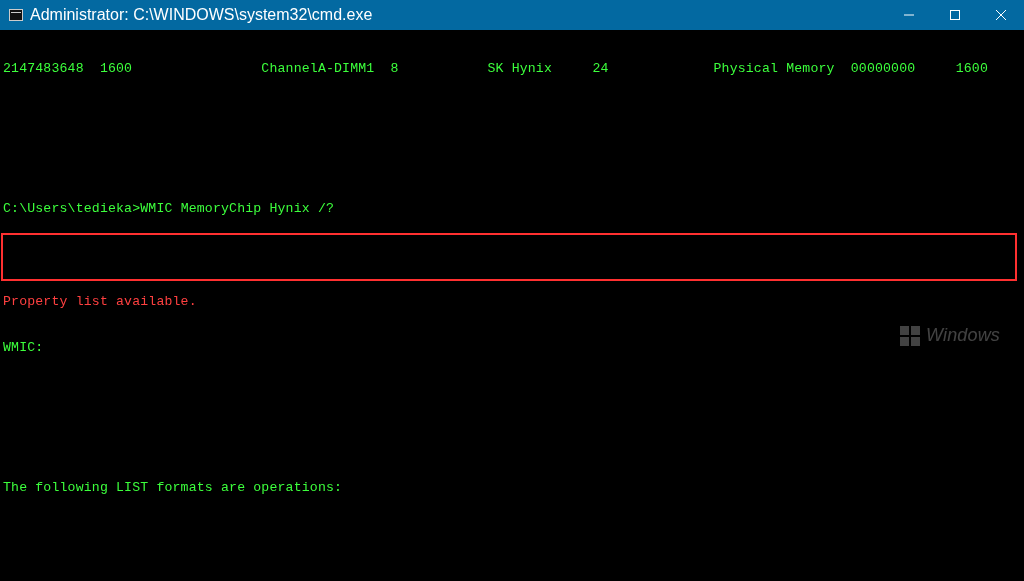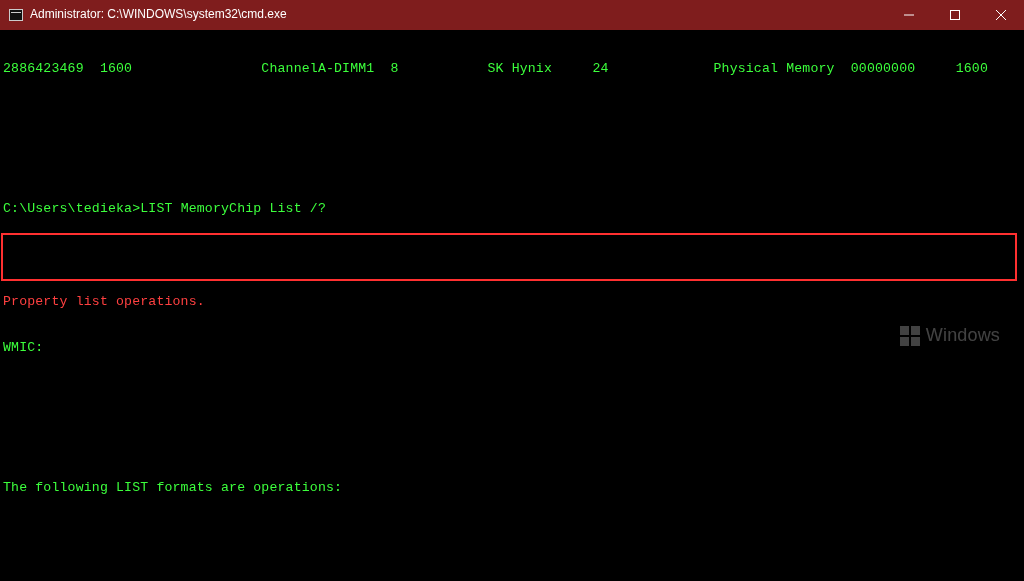--- a/index.html
+++ b/index.html
@@ -1,38 +1,38 @@
 <!DOCTYPE html>
 <html><head>
 <meta charset="utf-8">
 <style>
   * { box-sizing: border-box; margin: 0; padding: 0; }
   html, body { width: 1024px; height: 581px; overflow: hidden; background: #000; }
   body { font-family: Consolas, 'Courier New', monospace; font-size: 13.2px; line-height: 15.5px; color: #3cff3c; }
 
-  .titlebar { background: #7f1d1d; height: 30px; display: flex; align-items: center; padding-left: 8px; color: #fff; font-family: "Segoe UI", Tahoma, sans-serif; font-size: 12px; }
+  .titlebar { background: #0369a1; height: 30px; display: flex; align-items: center; padding-left: 8px; color: #fff; font-family: "Segoe UI", Tahoma, sans-serif; font-size: 16px; }
   .titlebar .icon-wrap { width: 16px; height: 16px; margin-right: 6px; display: flex; align-items: center; justify-content: center; }
   .titlebar .appicon { width: 14px; height: 12px; border: 1px solid #ccc; background: #111; position: relative; }
   .titlebar .appicon::before { content:""; position:absolute; top:2px; left:1px; width:10px; height:1px; background:#ccc; }
   .titlebar .title-text { flex: 0 1 auto; }
   .titlebar .spacer { flex: 1; }
   .winbtn { width: 46px; height: 30px; display: flex; align-items: center; justify-content: center; color: #fff; }
   .winbtn svg { width: 10px; height: 10px; stroke: #fff; stroke-width: 1; fill: none; }
 
   .terminal { position: relative; padding: 0 3px; white-space: pre; letter-spacing: 0.16px; }
   .line { height: 15.5px; }
   .red { color: #ff4040; }
   .highlight-box { position: absolute; border: 2px solid #ff3030; pointer-events: none; }
 
   .watermark { position: absolute; right: 24px; top: 296px; display: flex; align-items: center; pointer-events: none; opacity: 0.26; color:#fff; font-family: "Segoe UI Light","Segoe UI",sans-serif; }
   .watermark .logo { width: 20px; height: 20px; margin-right: 6px; position: relative; }
   .watermark .logo span { position: absolute; width: 9px; height: 9px; background: #fff; }
   .watermark .logo .a { left:0; top:0; } .watermark .logo .b { right:0; top:0; }
   .watermark .logo .c { left:0; bottom:0; } .watermark .logo .d { right:0; bottom:0; }
-  .watermark .wtxt { font-size: 18px; }
+  .watermark .wtxt { font-size: 18px; font-style: italic; }
 </style>
 </head>
 <body>
 
 <div class="titlebar">
   <div class="icon-wrap">
       <div class="appicon"></div>
     </div>
   <div class="title-text">Administrator: C:\WINDOWS\system32\cmd.exe</div>
   <div class="spacer"></div>
@@ -47,26 +47,26 @@
       </svg>
   </div>
   <div class="winbtn">
     <svg viewBox="0 0 10 10">
         <path d="M0 0 L10 10 M10 0 L0 10"></path>
       </svg>
   </div>
 </div>
 
 <div class="terminal">
-  <div class="line">2886423469  1600                ChannelA-DIMM1  8           SK Hynix     24             Physical Memory  00000000     1600</div>
+  <div class="line">2147483648  1600                ChannelA-DIMM1  8           SK Hynix     24             Physical Memory  00000000     1600</div>
   <div class="line"></div>
   <div class="line"></div>
-  <div class="line"><span>C:\Users\tedieka&gt;</span><span>LIST MemoryChip List /?</span></div>
+  <div class="line"><span>C:\Users\tedieka&gt;</span><span>WMIC MemoryChip Hynix /?</span></div>
   <div class="line"></div>
-  <div class="line red">Property list operations.</div>
+  <div class="line red">Property list available.</div>
   <div class="line">WMIC:</div>
   <div class="line"></div>
   <div class="line"></div>
   <div class="line">The following LIST formats are operations:</div>
   <div class="line"></div>
   
   
   
   
   

